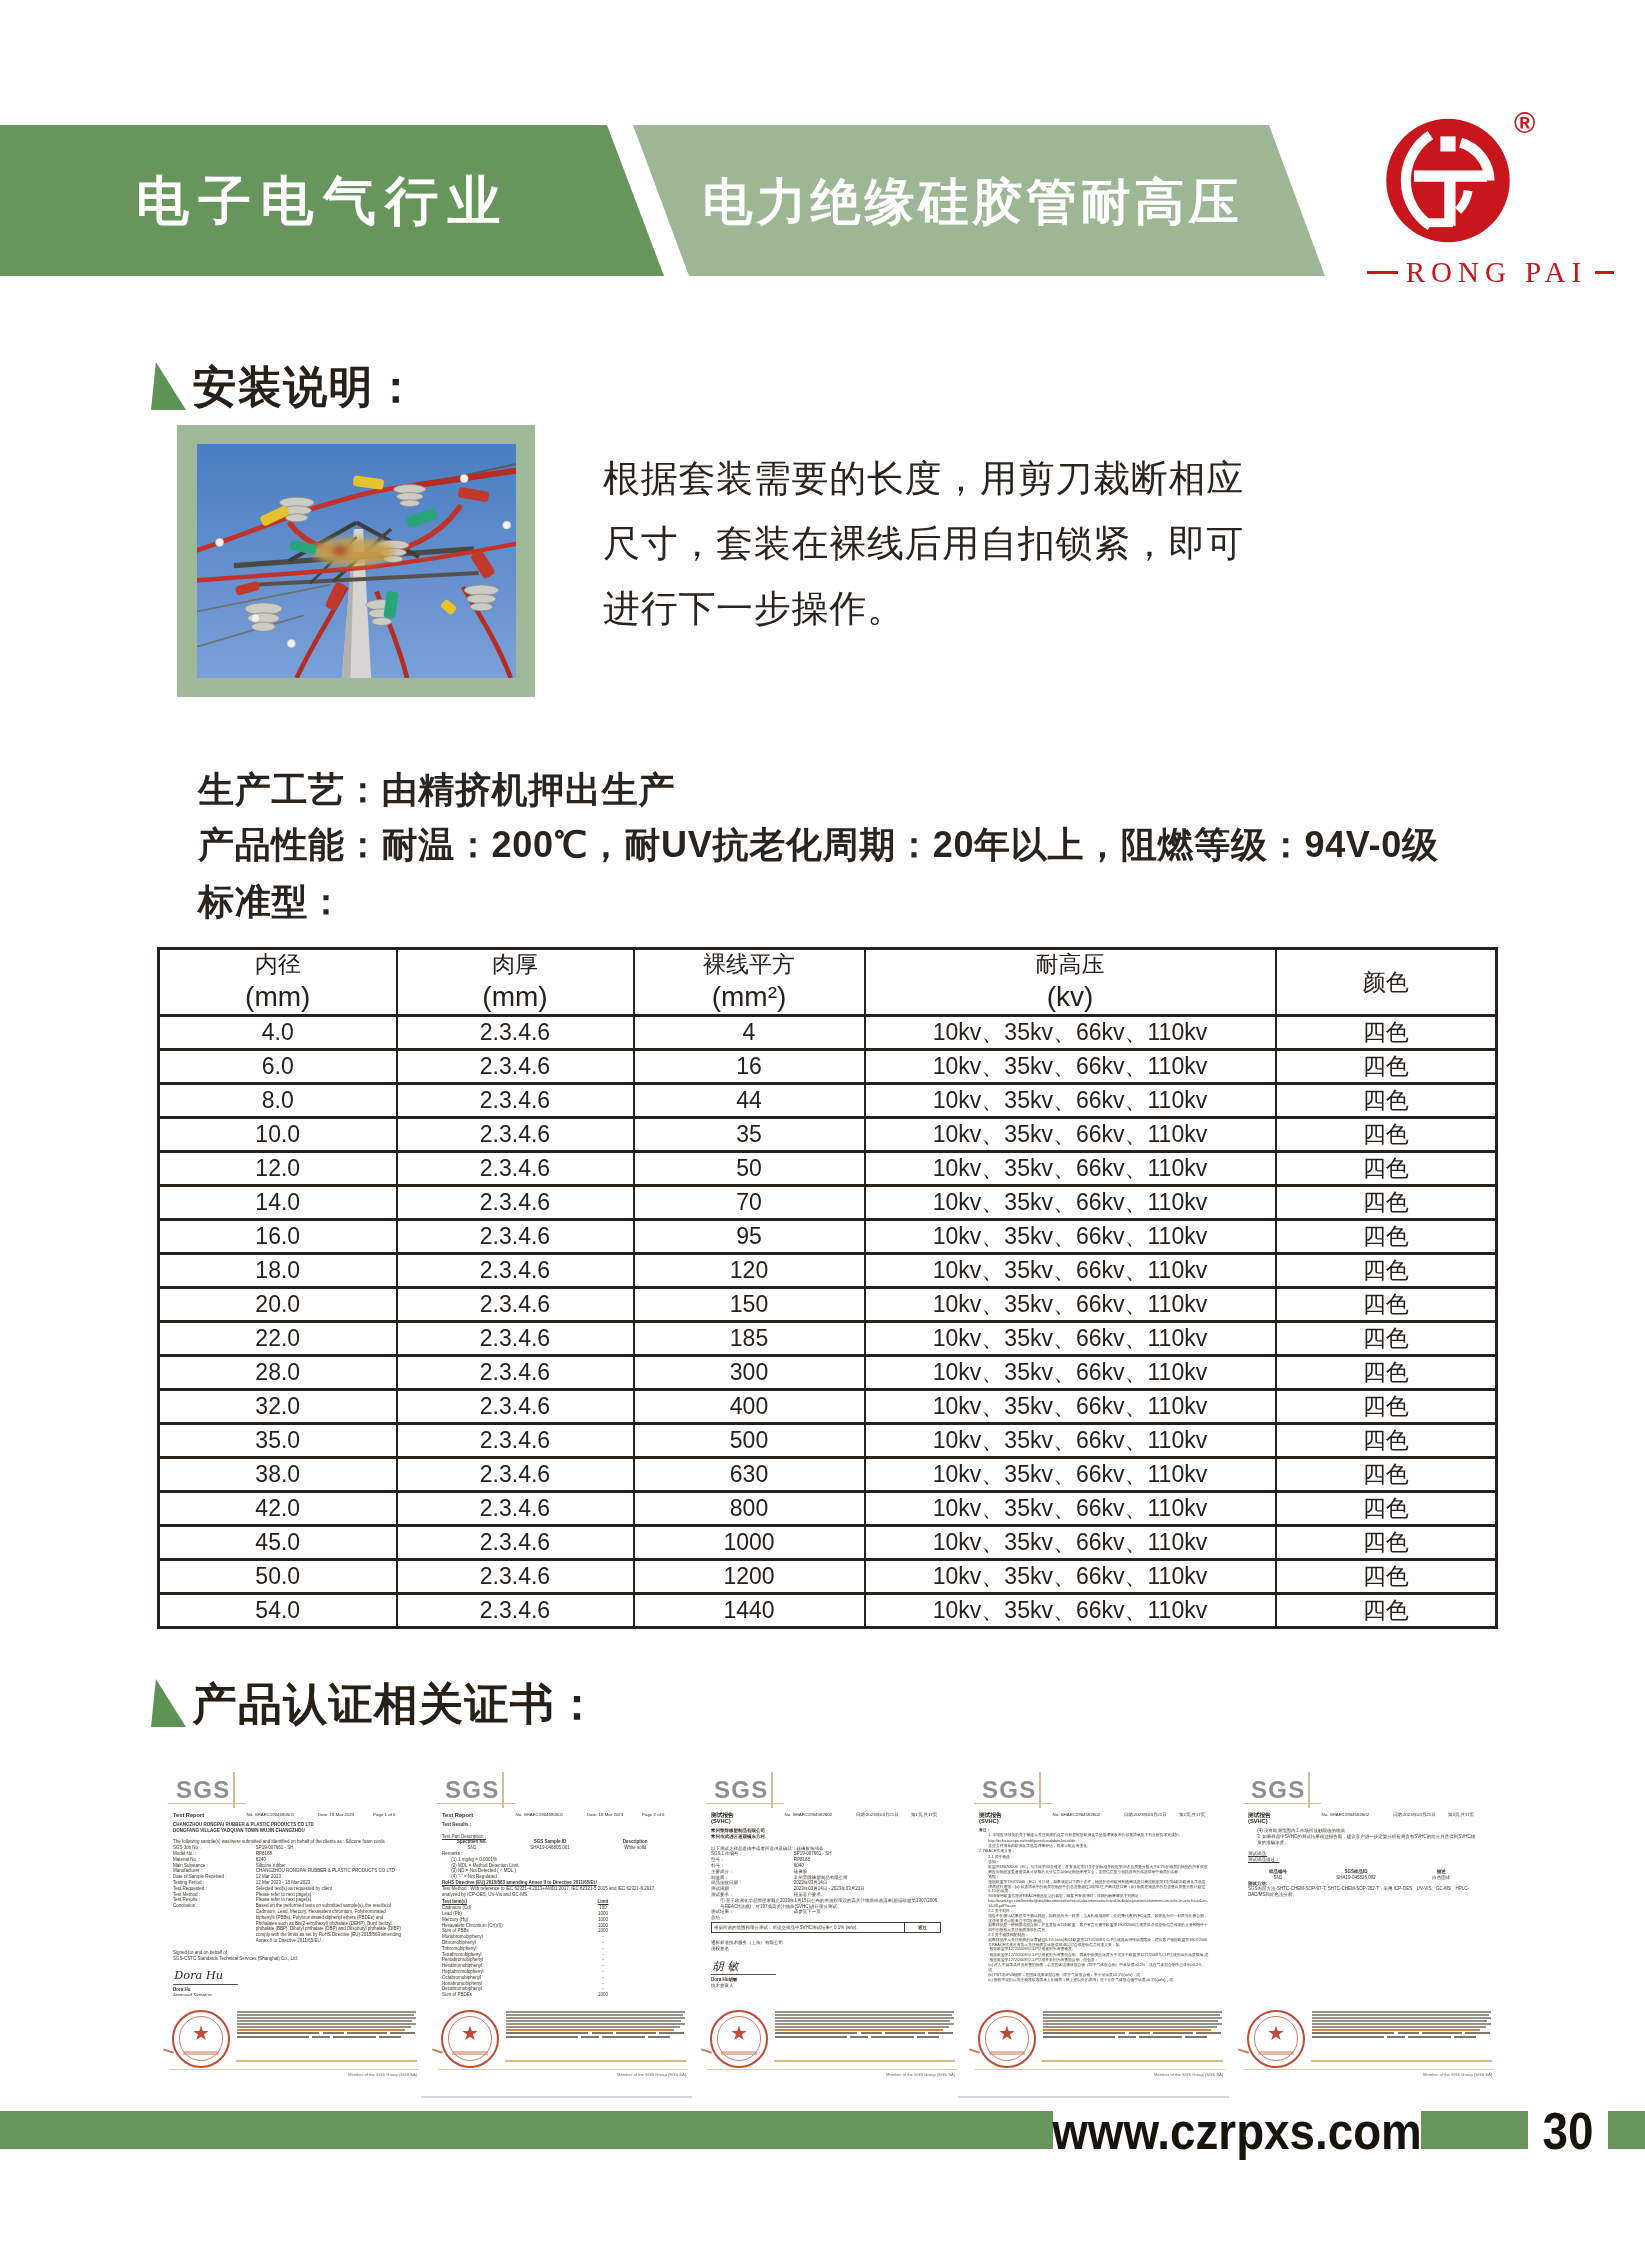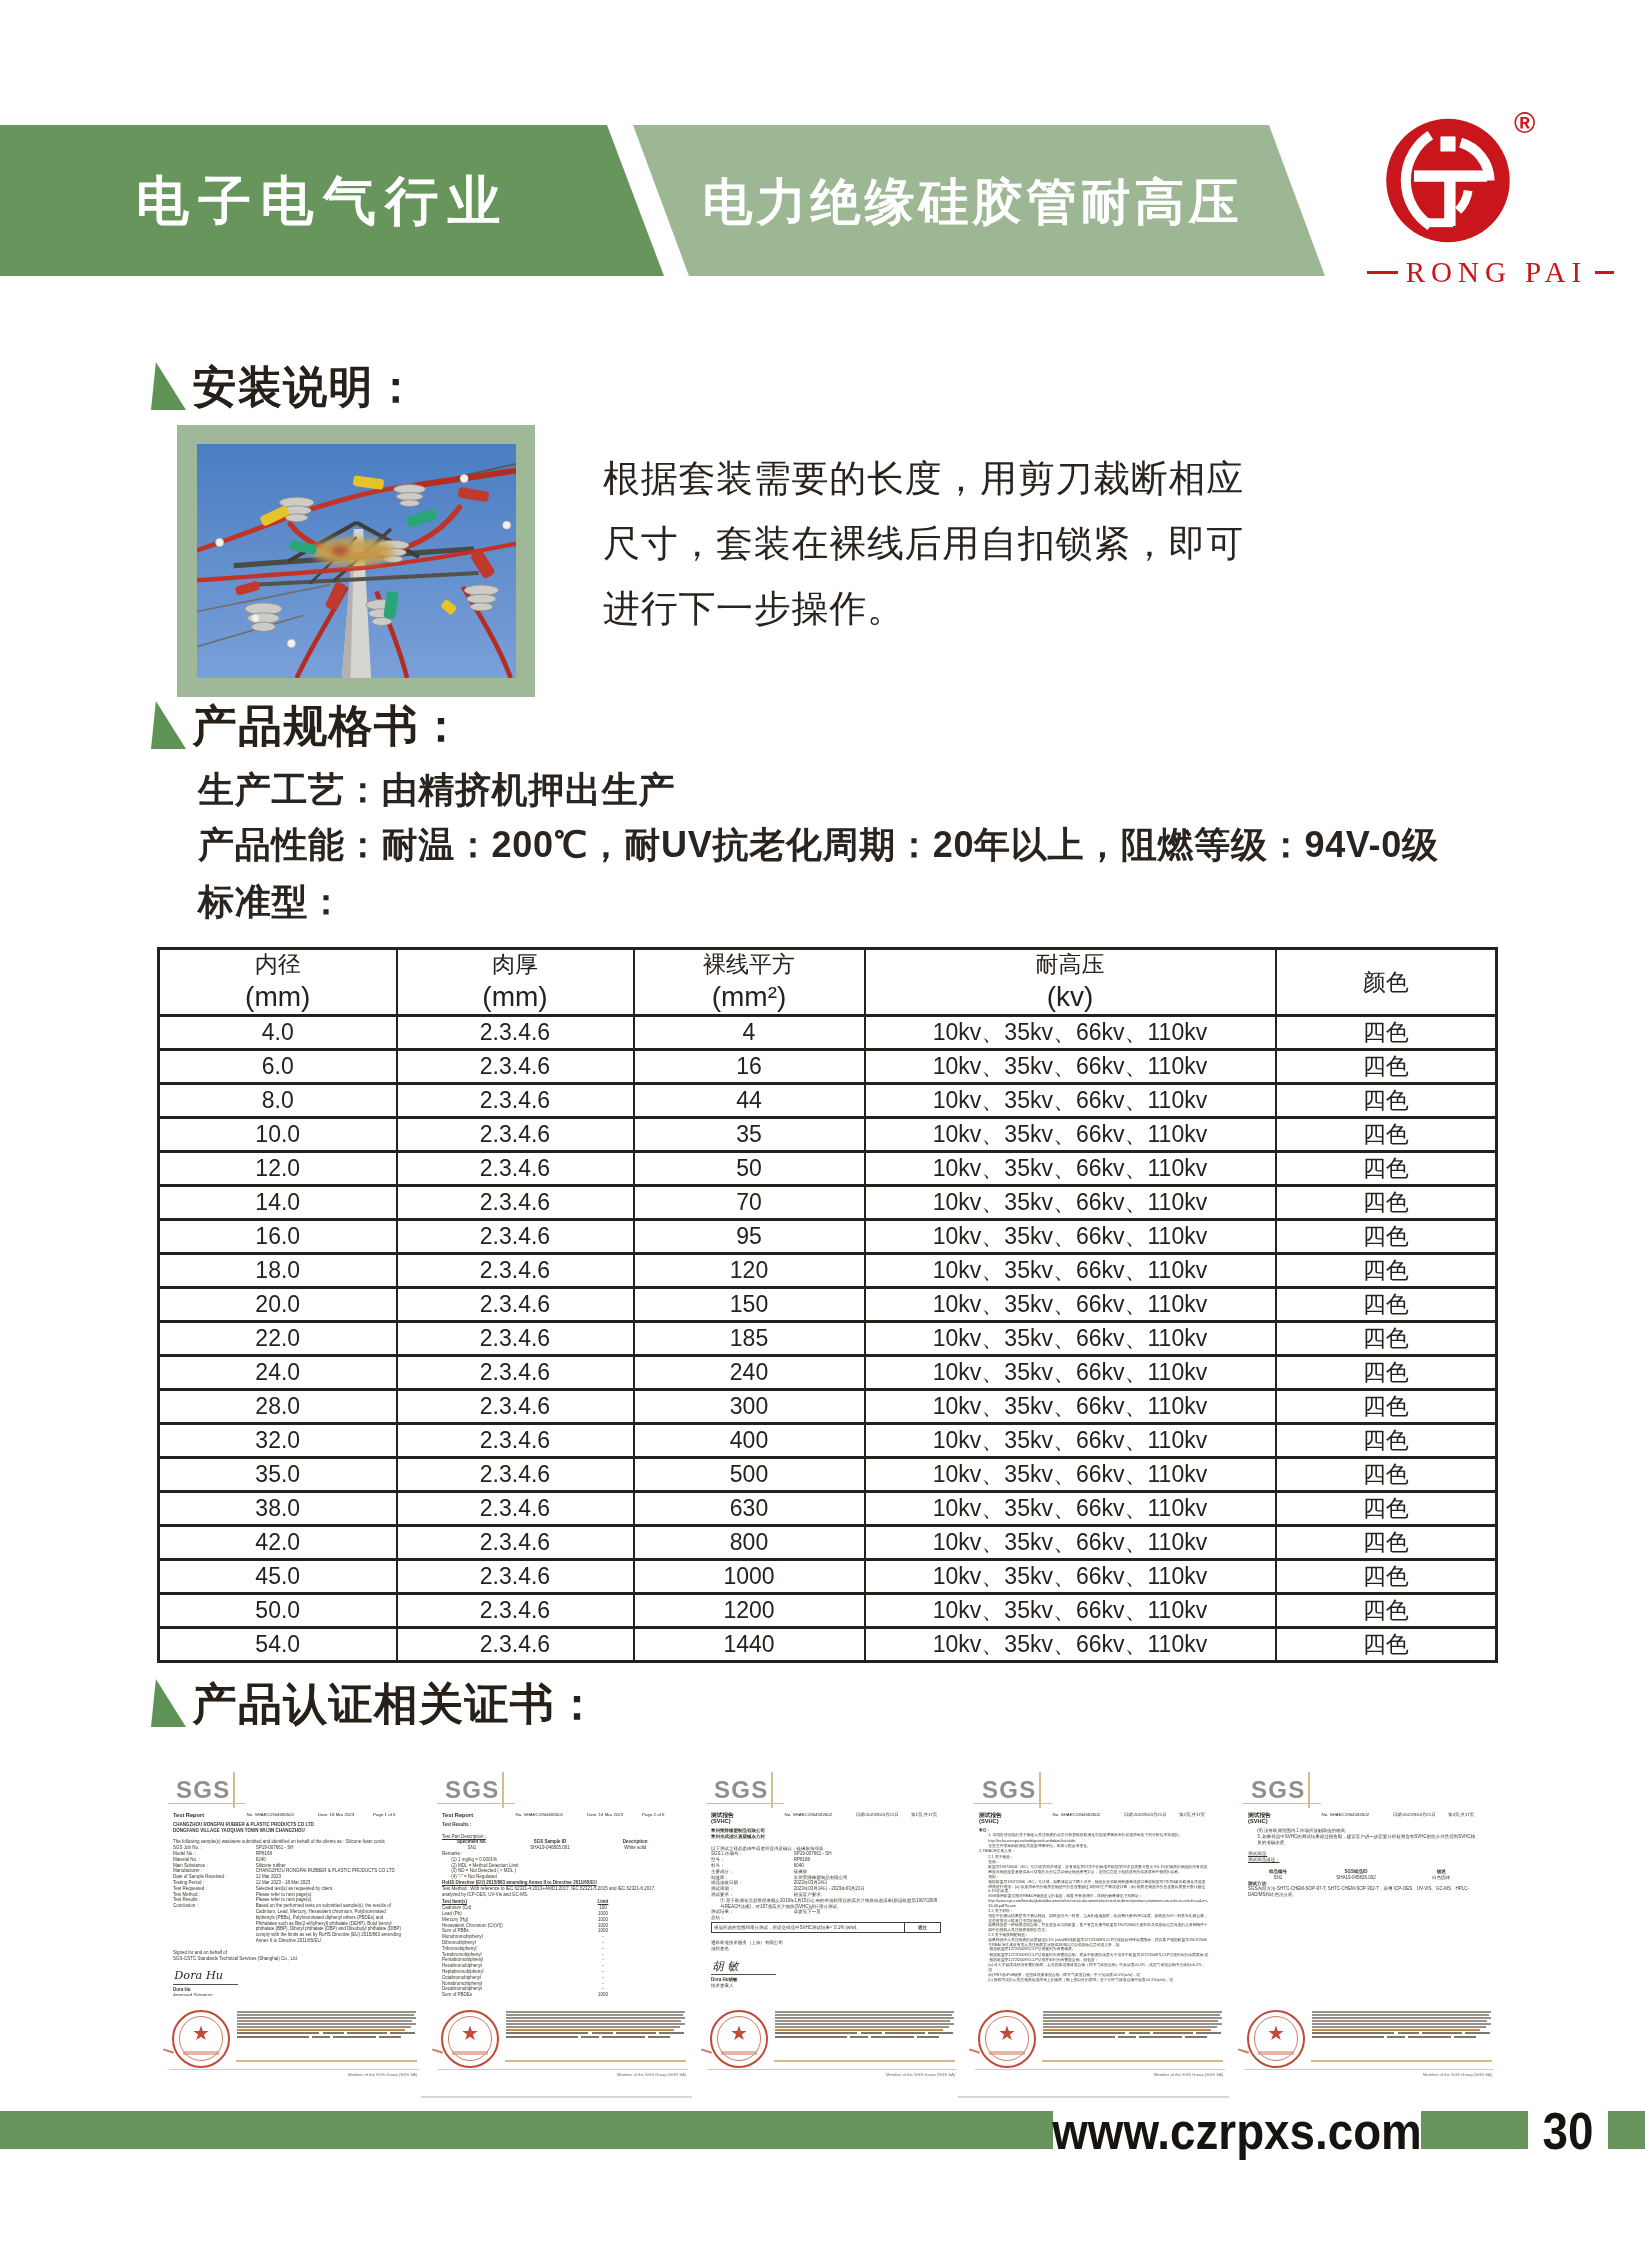--- a/index.html
+++ b/index.html
@@ -218,24 +218,20 @@
       </g>
     </svg>
   </div>
 
   <div class="install-text">
     <div>根据套装需要的长度，用剪刀裁断相应</div>
     <div>尺寸，套装在裸线后用自扣锁紧，即可</div>
     <div>进行下一步操作。</div>
   </div>
 
-  <div class="sec-title" style="left:151px; top:701px;">
-    <span class="tri"></span>
-    <span class="txt">产品规格书：</span>
-  </div>
 
   <div class="spec-line" style="top:769px;">生产工艺：由精挤机押出生产</div>
   <div class="spec-line" style="top:824px;">产品性能：耐温：200℃，耐UV抗老化周期：20年以上，阻燃等级：94V-0级</div>
   <div class="spec-line" style="top:881px;">标准型：</div>
 
   <table class="spec-table">
     <colgroup>
         <col class="c1">
         <col class="c2">
         <col class="c3">
@@ -326,27 +322,20 @@
           <td>20.0</td>
           <td>2.3.4.6</td>
           <td>150</td>
           <td>10kv、35kv、66kv、110kv</td>
           <td>四色</td>
         </tr>
         <tr>
           <td>22.0</td>
           <td>2.3.4.6</td>
           <td>185</td>
-          <td>10kv、35kv、66kv、110kv</td>
-          <td>四色</td>
-        </tr>
-        <tr>
-          <td>24.0</td>
-          <td>2.3.4.6</td>
-          <td>240</td>
           <td>10kv、35kv、66kv、110kv</td>
           <td>四色</td>
         </tr>
         <tr>
           <td>28.0</td>
           <td>2.3.4.6</td>
           <td>300</td>
           <td>10kv、35kv、66kv、110kv</td>
           <td>四色</td>
         </tr>

